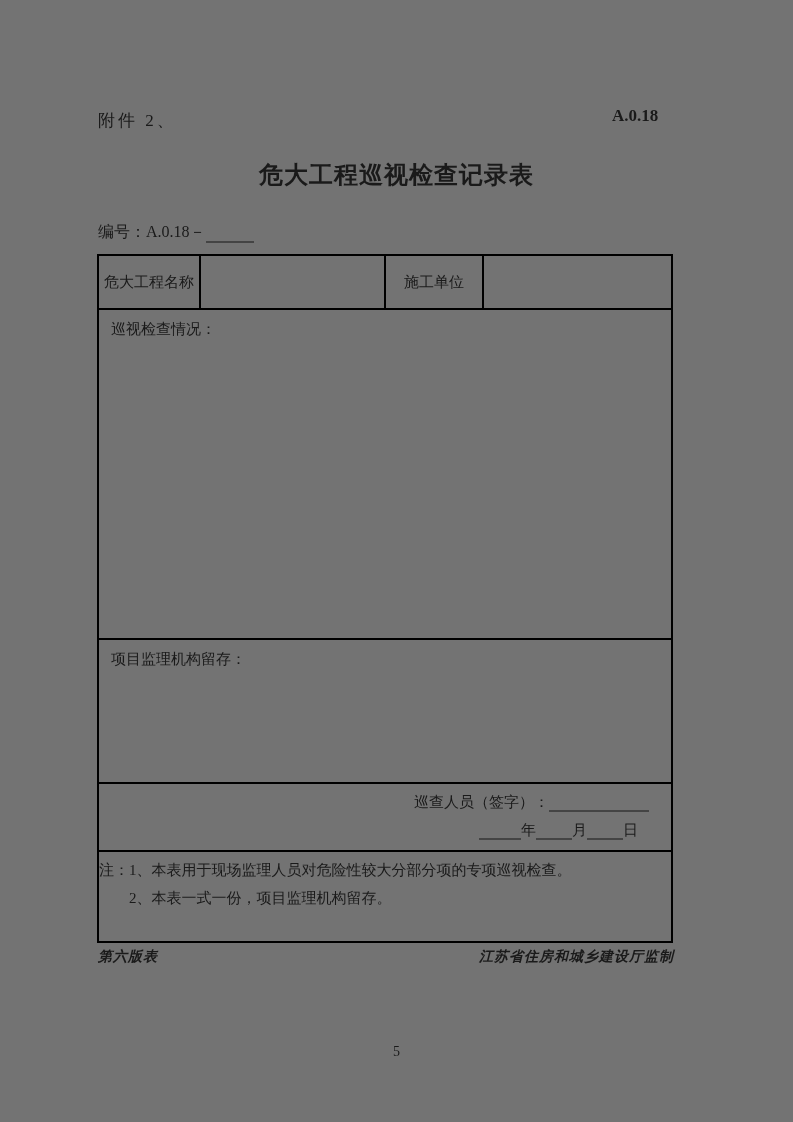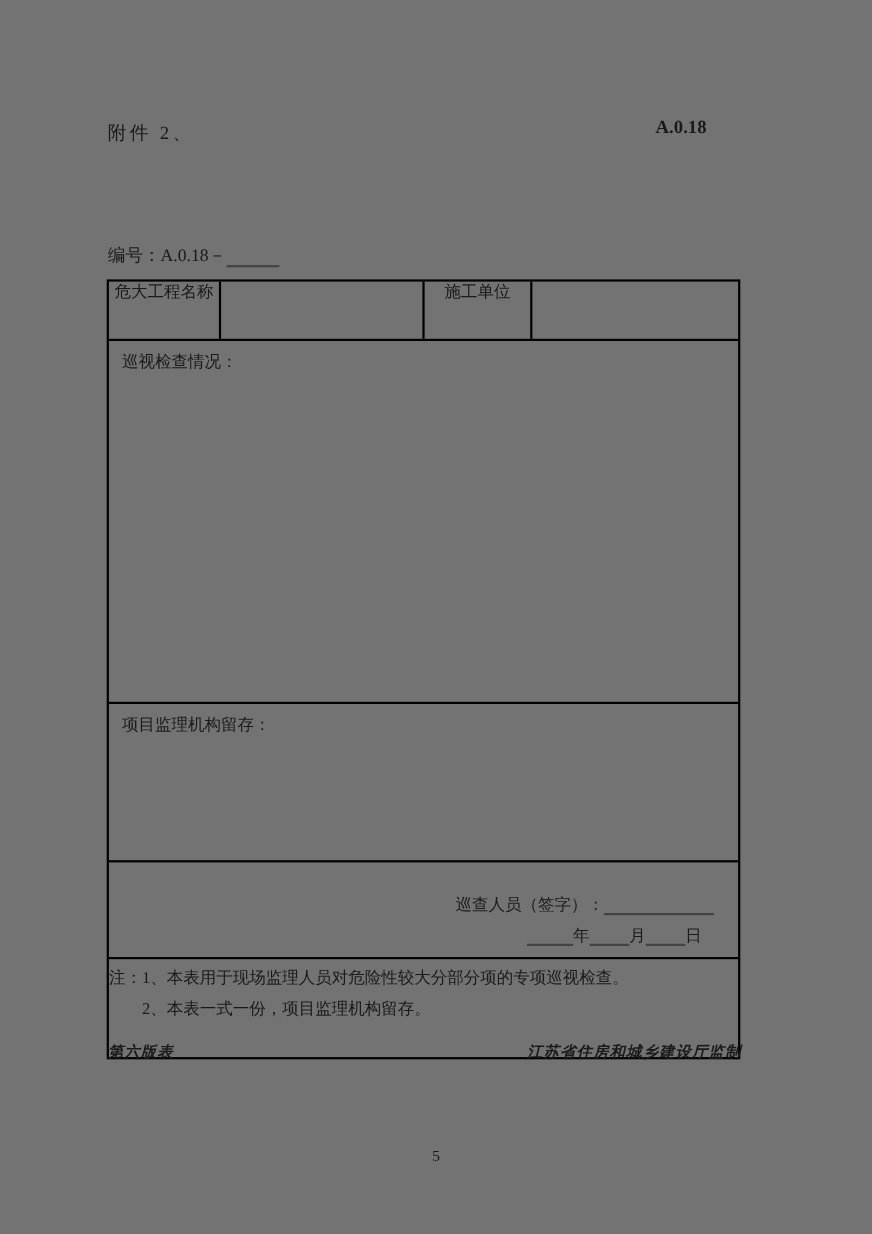--- a/index.html
+++ b/index.html
@@ -14,21 +14,21 @@
     overflow: hidden;
   }
   .attachment {
     position: absolute;
     left: 98px; top: 109px;
     font-size: 17px;
     letter-spacing: 3px;
   }
   .doc-code {
     position: absolute;
-    left: 596px; top: 106px;
+    left: 612px; top: 106px;
     font-size: 17px;
     font-weight: bold;
   }
   .doc-title {
     position: absolute;
     left: 0; right: 0; top: 159px;
     text-align: center;
     font-family: "Liberation Sans", "DejaVu Sans", sans-serif;
     font-size: 24px;
     font-weight: bold;
@@ -62,30 +62,31 @@
   }
   .t-row { border-bottom: 2px solid #000; box-sizing: content-box; }
   .t-row:last-child { border-bottom: none; }
   .row-head {
     height: 52px;
     display: grid;
     grid-template-columns: 102px 185px 98px 1fr;
   }
   .row-head .cell {
     display: flex;
+    align-items: center;
     justify-content: center;
     border-right: 2px solid #000;
     box-sizing: border-box;
   }
   .row-head .cell:last-child { border-right: none; }
   .row-inspection { height: 328px; }
   .row-problems   { height: 142px; }
   .section-cell { padding: 10px 12px; box-sizing: border-box; height: 100%; }
   .row-signature {
-    height: 88px;
+    height: 68px;
     display: flex;
     flex-direction: column;
     align-items: flex-end;
     justify-content: flex-end;
     padding: 0 22px 10px 0;
     box-sizing: border-box;
     gap: 9px;
   }
   .sig-line { display: flex; align-items: flex-end; font-size: 15px; }
   .blank.sig { width: 100px; height: 16px; }
@@ -119,20 +120,21 @@
     font-size: 14px;
   }
 </style>
 </head>
 <body>
 
 <div class="page">
 
   <div class="attachment">附件 2、</div>
   <div class="doc-code">A.0.18</div>
+  <div class="doc-title">危大工程巡视检查记录表</div>
 
   <div class="meta-row">
     <span class="meta-group">
       <span>编号：A.0.18－</span>
       <span class="blank number"></span>
     </span>
   </div>
 
   <div class="form-table">
 

